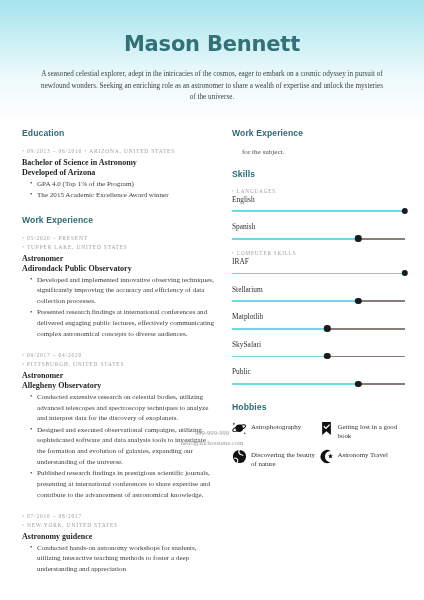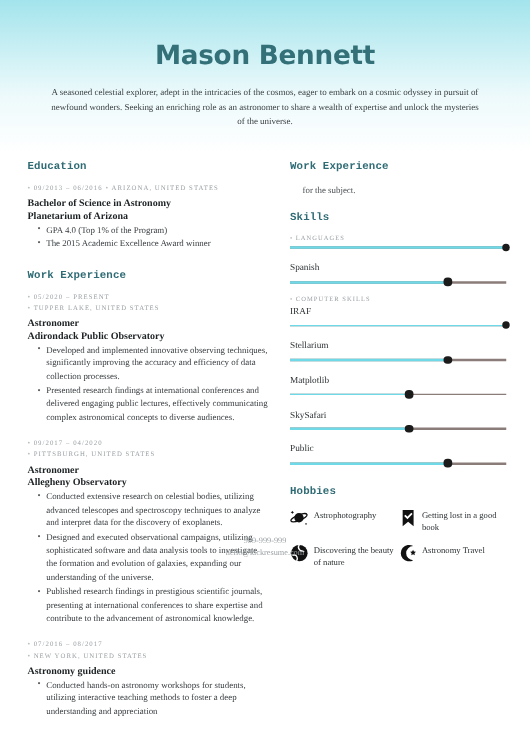--- a/index.html
+++ b/index.html
@@ -48,21 +48,21 @@
     display:flex;
     padding:24px 22px 0 22px;
     box-sizing:border-box;
     gap:17px;
     align-items:flex-start;
   }
   .col-left{width:193px;flex:0 0 193px;}
   .col-right{width:173px;flex:0 0 173px;}
 
   .section-title{
-    font-family:Liberation Mono, monospace;
+    font-family:Liberation Sans, sans-serif;
     font-weight:bold;
     font-size:8.6px;
     color:#2e6b74;
     margin:0 0 9px 0;
     letter-spacing:0.1px;
   }
   .section{margin-bottom:14px;}
   .section.tight{margin-bottom:11px;}
 
   .entry{margin-bottom:11px;}
@@ -206,21 +206,21 @@
 
       <div class="section">
         <div class="section-title">Education</div>
 
         <div class="entry">
           <div class="meta-line">
             <span class="dot">•</span><span>09/2013 – 06/2016</span>
             <span class="dot">•</span><span>ARIZONA, UNITED STATES</span>
           </div>
           <div class="entry-title">Bachelor of Science in Astronomy</div>
-          <div class="entry-sub">Planetarium of Arizona</div>
+          <div class="entry-sub">Developed of Arizona</div>
           <ul class="bullets">
             <li>GPA 4.0 (Top 1% of the Program)</li>
             <li>The 2015 Academic Excellence Award winner</li>
           </ul>
         </div>
       </div>
 
       <div class="section">
         <div class="section-title">Work Experience</div>
 
@@ -279,20 +279,21 @@
       </div>
 
       <div class="section">
         <div class="section-title">Skills</div>
 
         <div class="skill-group-label">
           <span class="dot">•</span><span>LANGUAGES</span>
         </div>
 
         <div class="skill">
+          <div class="skill-name">English</div>
           <div class="bar-wrap">
             <div class="bar-track" style="background: rgb(138, 124, 120);"></div>
             <div class="bar-fill" style="width: 100%; background: rgb(111, 217, 232);"></div>
             <div class="bar-knob" style="left: 100%; background: rgb(27, 27, 27);"></div>
           </div>
         </div>
 
         <div class="skill">
           <div class="skill-name">Spanish</div>
           <div class="bar-wrap">

